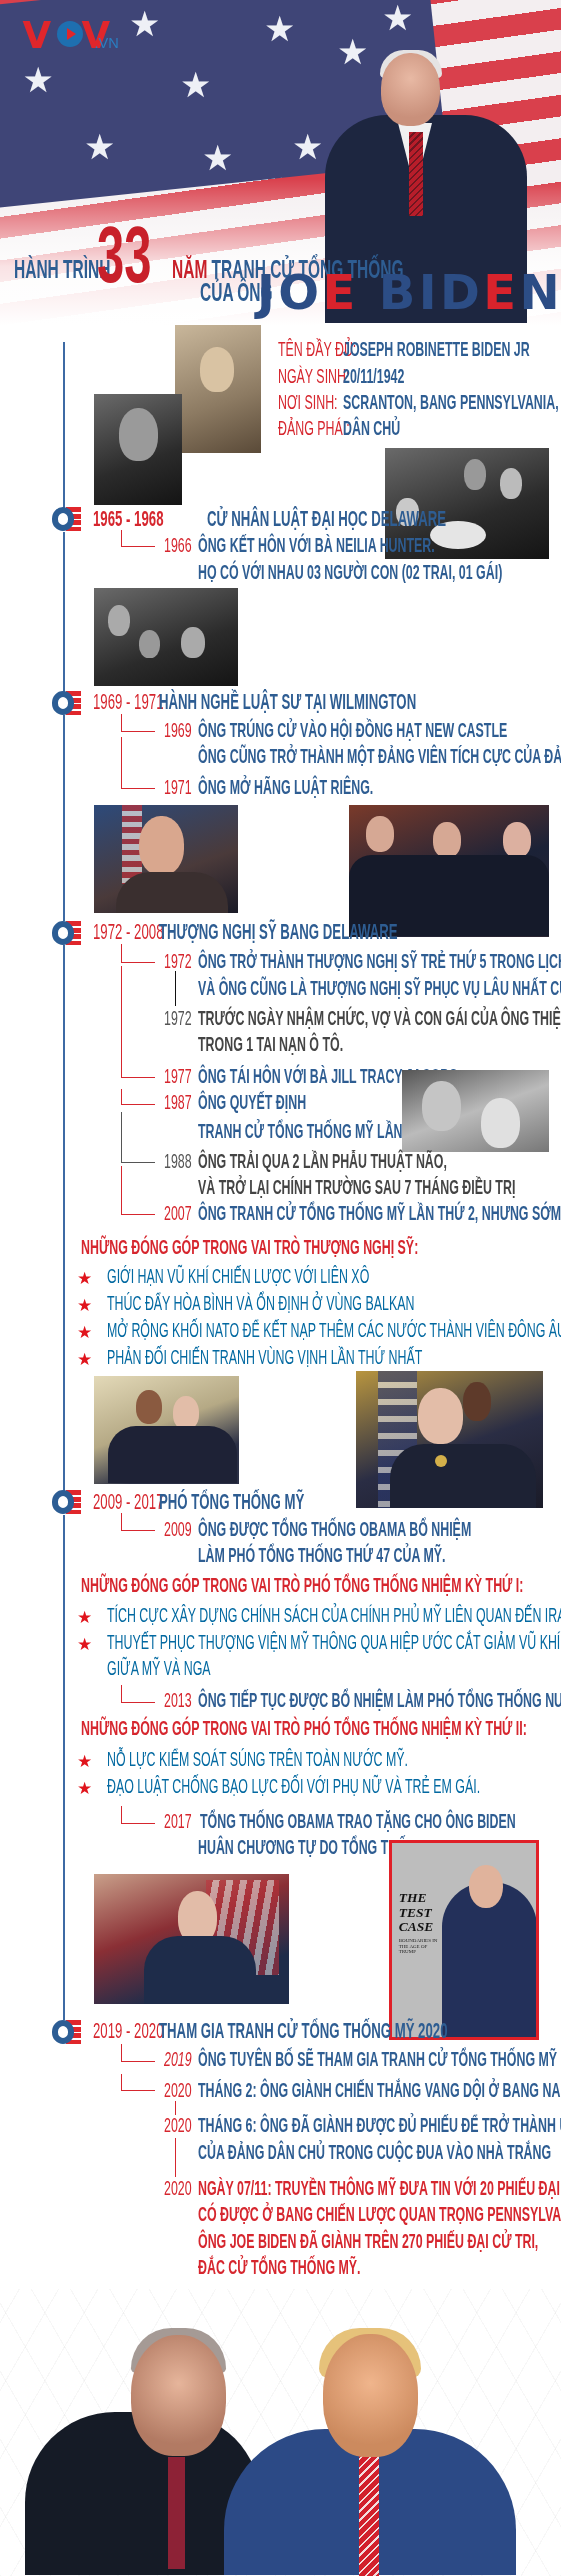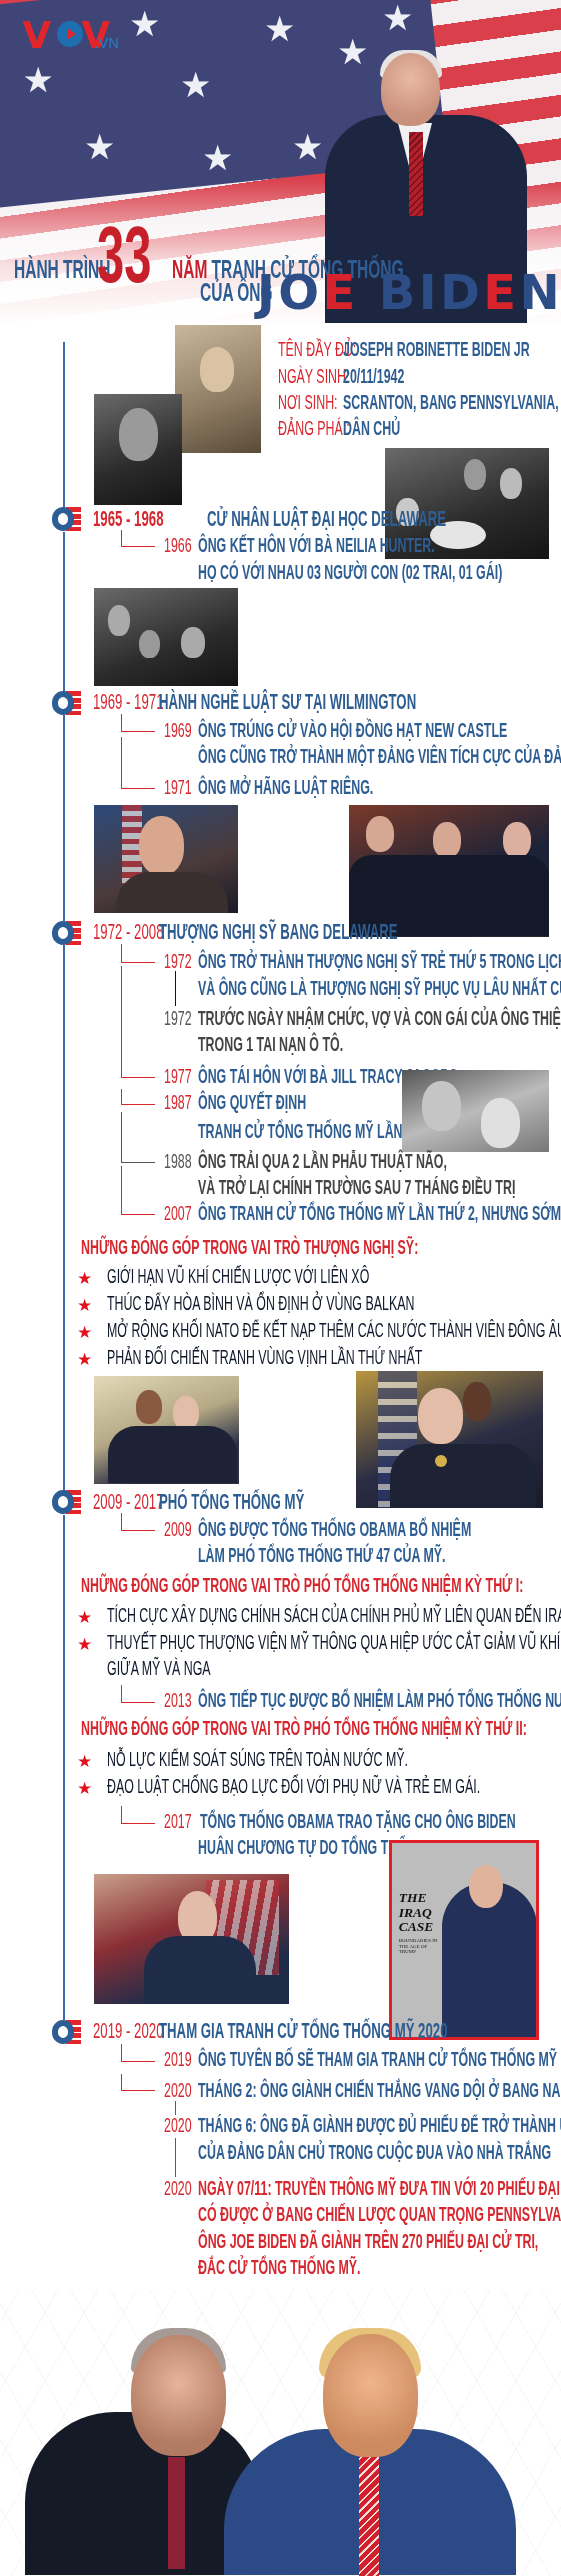--- a/index.html
+++ b/index.html
@@ -47,21 +47,21 @@
   .elbow.g{border-color:#555;}
   .vseg{width:1.1px;background:#d6262e;}
   .vseg.k{background:#111;}
   .sub-year{left:164px;font-size:20px;color:#d6262e;}
   .sub-year.g{color:#555;}
   .sub-text{left:198px;font-size:20px;font-weight:bold;color:#2e5d92;}
   .sub-text.g{color:#444;}
   .sub-text.r{color:#d6262e;}
   .heading{left:81px;font-size:20px;font-weight:bold;color:#d6262e;}
   .bullet-star{left:77px;font-size:17px;color:#e0141c;line-height:1;}
-  .bullet-text{left:107px;font-size:20px;color:#0f172a;}
+  .bullet-text{left:107px;font-size:20px;color:#0369a1;}
 
   .info-label{left:278px;font-size:20px;color:#d6262e;}
   .info-value{left:343px;font-size:20px;font-weight:bold;color:#2e5d92;}
 
   .photo{overflow:hidden;}
   .bw{background:linear-gradient(160deg,#6a6a6a,#2b2b2b 60%,#141414);}
   .sepia{background:linear-gradient(160deg,#c9b79b,#8c7a62 60%,#5a4a38);}
   .color1{background:linear-gradient(160deg,#2d4a7a,#4a3a3a 60%,#1a1a26);}
   .color2{background:linear-gradient(160deg,#7a3a2a,#1b2237 55%,#2b2430);}
   .oval{background:linear-gradient(160deg,#e3d9b8,#b5a985 45%,#2a2f45 75%);}
@@ -279,37 +279,37 @@
 <div class="abs bullet-text" style="top:1775px;"><span class="cond">ĐẠO LUẬT CHỐNG BẠO LỰC ĐỐI VỚI PHỤ NỮ VÀ TRẺ EM GÁI.</span></div>
 
 <div class="abs elbow" style="top:1806px;height:18px;"></div>
 <div class="abs sub-year" style="top:1810px;"><span class="cond">2017</span></div>
 <div class="abs sub-text" style="top:1810px;left:200px;"><span class="cond">TỔNG THỐNG OBAMA TRAO TẶNG CHO ÔNG BIDEN</span></div>
 <div class="abs sub-text" style="top:1836px;"><span class="cond">HUÂN CHƯƠNG TỰ DO TỔNG THỐNG</span></div>
 
 <div class="abs photo time" style="left:389px;top:1840px;width:150px;height:200px;">
   <div class="fig"></div>
     <div class="figh"></div>
-  <div class="tc" style="width:39px;">THE IRAQ CASE</div>
+  <div class="tc" style="width:39px;">THE TEST CASE</div>
   <div class="tcs">BOUNDARIES IN THE AGE OF TRUMP</div>
 </div>
 
 <div class="abs photo rally" style="left:94px;top:1874px;width:195px;height:130px;">
   <div class="abs" style="left:112px;top:5.6px;width:73px;height:95px;background:repeating-linear-gradient(100deg,#c0303a 0 6.7px,#f2e6e6 6.7px 13.5px);opacity:.55;"></div>
   <div class="face" style="left:84px;top:17px;width:39px;height:53px;background:#e2bca8;"></div>
   <div class="abs" style="left:50px;top:62px;width:112px;height:68px;background:#1e2c4a;border-radius:34px 34px 0 0;"></div>
 </div>
 <div class="abs marker" style="top:2020px;">
     <div class="bars"></div>
     <div class="ring"></div>
   </div>
 <div class="abs period" style="top:2019px;"><span class="cond">2019 - 2020</span></div>
 <div class="abs period-title" style="top:2019px;"><span class="cond">THAM GIA TRANH CỬ TỔNG THỐNG MỸ 2020</span></div>
 <div class="abs elbow" style="top:2044px;height:18px;"></div>
-<div class="abs sub-year" style="top:2048px;"><span class="cond">2019</span></div>
+<div class="abs sub-year" style="top:2048px;font-style:italic;"><span class="cond">2019</span></div>
 <div class="abs sub-text" style="top:2048px;"><span class="cond">ÔNG TUYÊN BỐ SẼ THAM GIA TRANH CỬ TỔNG THỐNG MỸ</span></div>
 <div class="abs elbow" style="top:2074px;height:17px;"></div>
 <div class="abs sub-year" style="top:2079px;"><span class="cond">2020</span></div>
 <div class="abs sub-text" style="top:2079px;"><span class="cond">THÁNG 2: ÔNG GIÀNH CHIẾN THẮNG VANG DỘI Ở BANG NAM CAROLINA</span></div>
 <div class="abs vseg" style="left:175px;top:2101px;height:14px;"></div>
 <div class="abs sub-year" style="top:2114px;"><span class="cond">2020</span></div>
 <div class="abs sub-text" style="top:2114px;"><span class="cond">THÁNG 6: ÔNG ĐÃ GIÀNH ĐƯỢC ĐỦ PHIẾU ĐỂ TRỞ THÀNH ỨNG VIÊN</span></div>
 <div class="abs sub-text" style="top:2141px;"><span class="cond">CỦA ĐẢNG DÂN CHỦ TRONG CUỘC ĐUA VÀO NHÀ TRẮNG</span></div>
 <div class="abs vseg" style="left:175px;top:2138px;height:39px;"></div>
 <div class="abs sub-year" style="top:2177px;"><span class="cond">2020</span></div>

